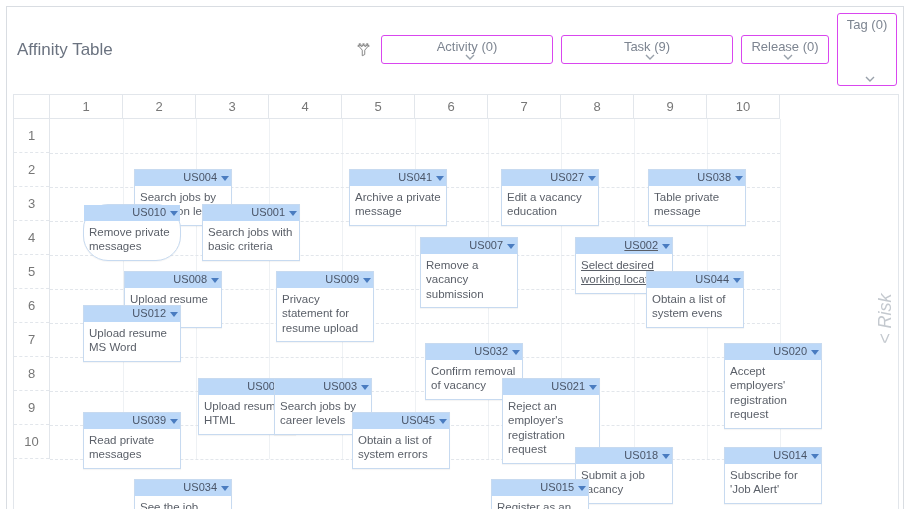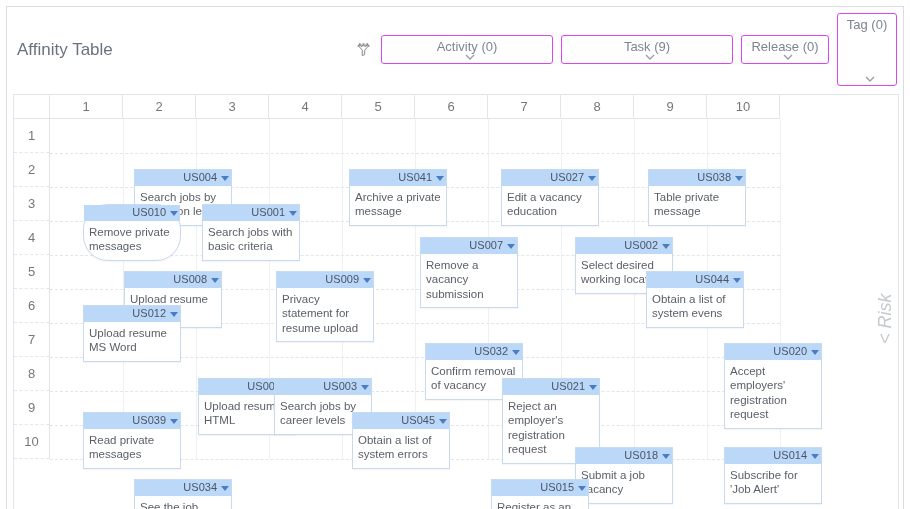--- a/index.html
+++ b/index.html
@@ -350,21 +350,21 @@
           <div class="card-head">
             <span>US007</span>
             <span class="tri">
               <svg width="8" height="5" viewBox="0 0 8 5">
                 <path d="M0 0 L8 0 L4 5 Z" fill="#4a7cc0"></path>
               </svg>
             </span>
           </div>
           <div class="card-body">Remove a vacancy submission</div>
         </div>
-        <div class="card" style="left: 525px; top: 118px;">
+        <div class="card" style="left: 525px; top: 118px; text-decoration: underline;">
           <div class="card-head">
             <span>US002</span>
             <span class="tri">
               <svg width="8" height="5" viewBox="0 0 8 5">
                 <path d="M0 0 L8 0 L4 5 Z" fill="#4a7cc0"></path>
               </svg>
             </span>
           </div>
           <div class="card-body">Select desired working location</div>
         </div>

